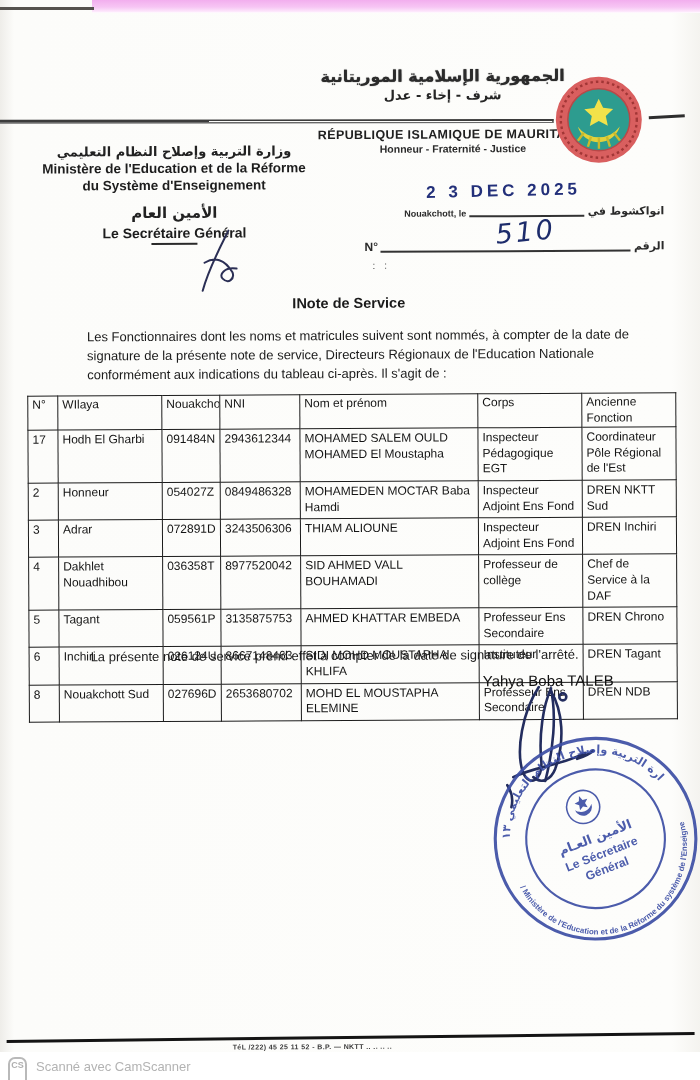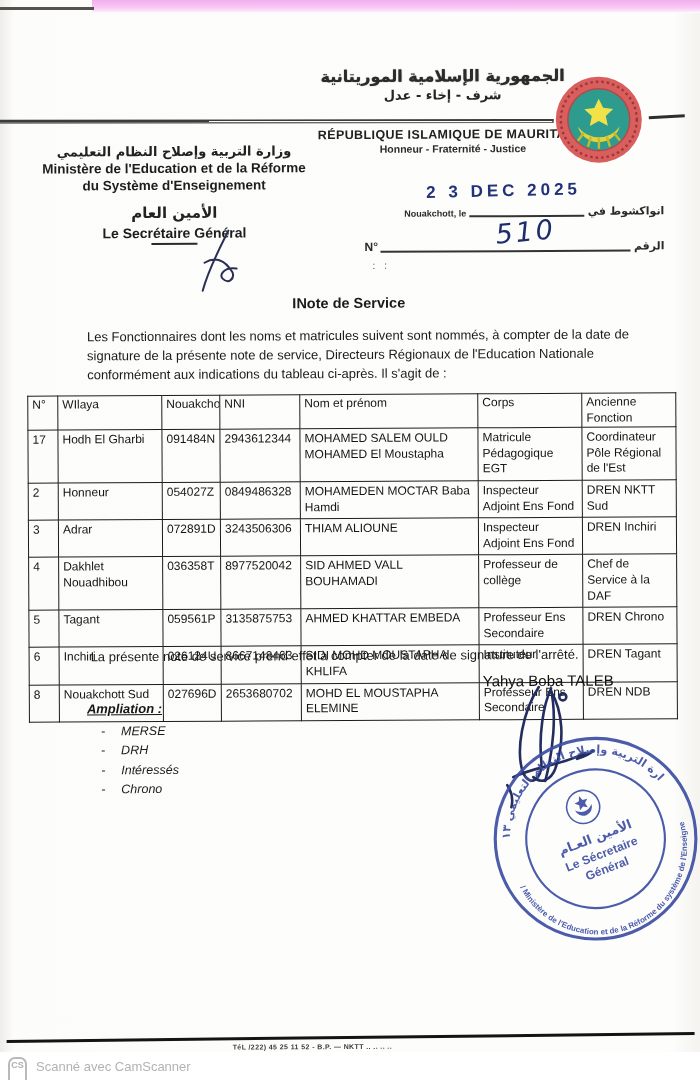--- a/index.html
+++ b/index.html
@@ -172,21 +172,21 @@
           <th>Ancienne Fonction</th>
         </tr>
       </thead>
       <tbody>
           <tr>
             <td>17</td>
             <td>Hodh El Gharbi</td>
             <td>091484N</td>
             <td>2943612344</td>
             <td>MOHAMED SALEM OULD MOHAMED El Moustapha</td>
-            <td>Matricule Pédagogique EGT</td>
+            <td>Inspecteur Pédagogique EGT</td>
             <td>Coordinateur Pôle Régional de l'Est</td>
           </tr>
           <tr>
             <td>2</td>
             <td>Honneur</td>
             <td>054027Z</td>
             <td>0849486328</td>
             <td>MOHAMEDEN MOCTAR Baba Hamdi</td>
             <td>Inspecteur Adjoint Ens Fond</td>
             <td>DREN NKTT Sud</td>
@@ -235,29 +235,20 @@
             <td>MOHD EL MOUSTAPHA ELEMINE</td>
             <td>Professeur Ens Secondaire</td>
             <td>DREN NDB</td>
           </tr>
         </tbody>
     </table>
 
     <div class="closing">La présente note de service prend effet à compter de la date de signature de l'arrêté.</div>
     <div class="signatory">Yahya Boba TALEB</div>
 
-    <div class="ampliation">
-      <div class="amp-label">Ampliation :</div>
-      <ul>
-          <li>MERSE</li>
-          <li>DRH</li>
-          <li>Intéressés</li>
-          <li>Chrono</li>
-        </ul>
-    </div>
 
     <div class="signature-svg">
       <svg width="110" height="130" viewBox="0 0 110 130">
         <g fill="none" stroke="#232d5e" stroke-width="2.6" stroke-linecap="round">
           <path d="M46 6 C30 30 22 70 30 92 C36 106 50 100 48 78 C46 55 50 25 58 8 C64 34 60 70 52 100"></path>
           <path d="M58 10 C70 30 72 60 62 88 C58 98 48 104 40 96"></path>
           <path d="M20 96 C40 86 70 84 92 72 M84 78 C90 76 96 74 100 70"></path>
           <path d="M14 104 C18 110 20 118 18 126"></path>
           <circle cx="70" cy="16" r="3.5"></circle>
         </g>

